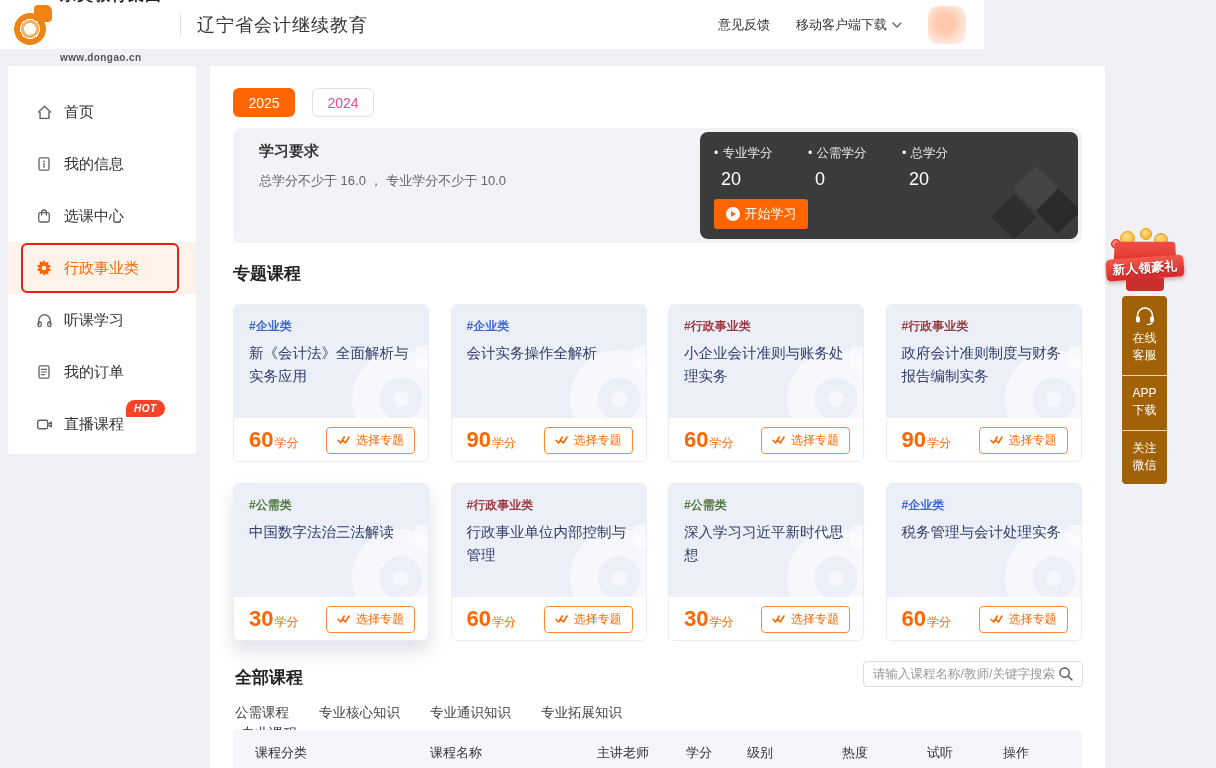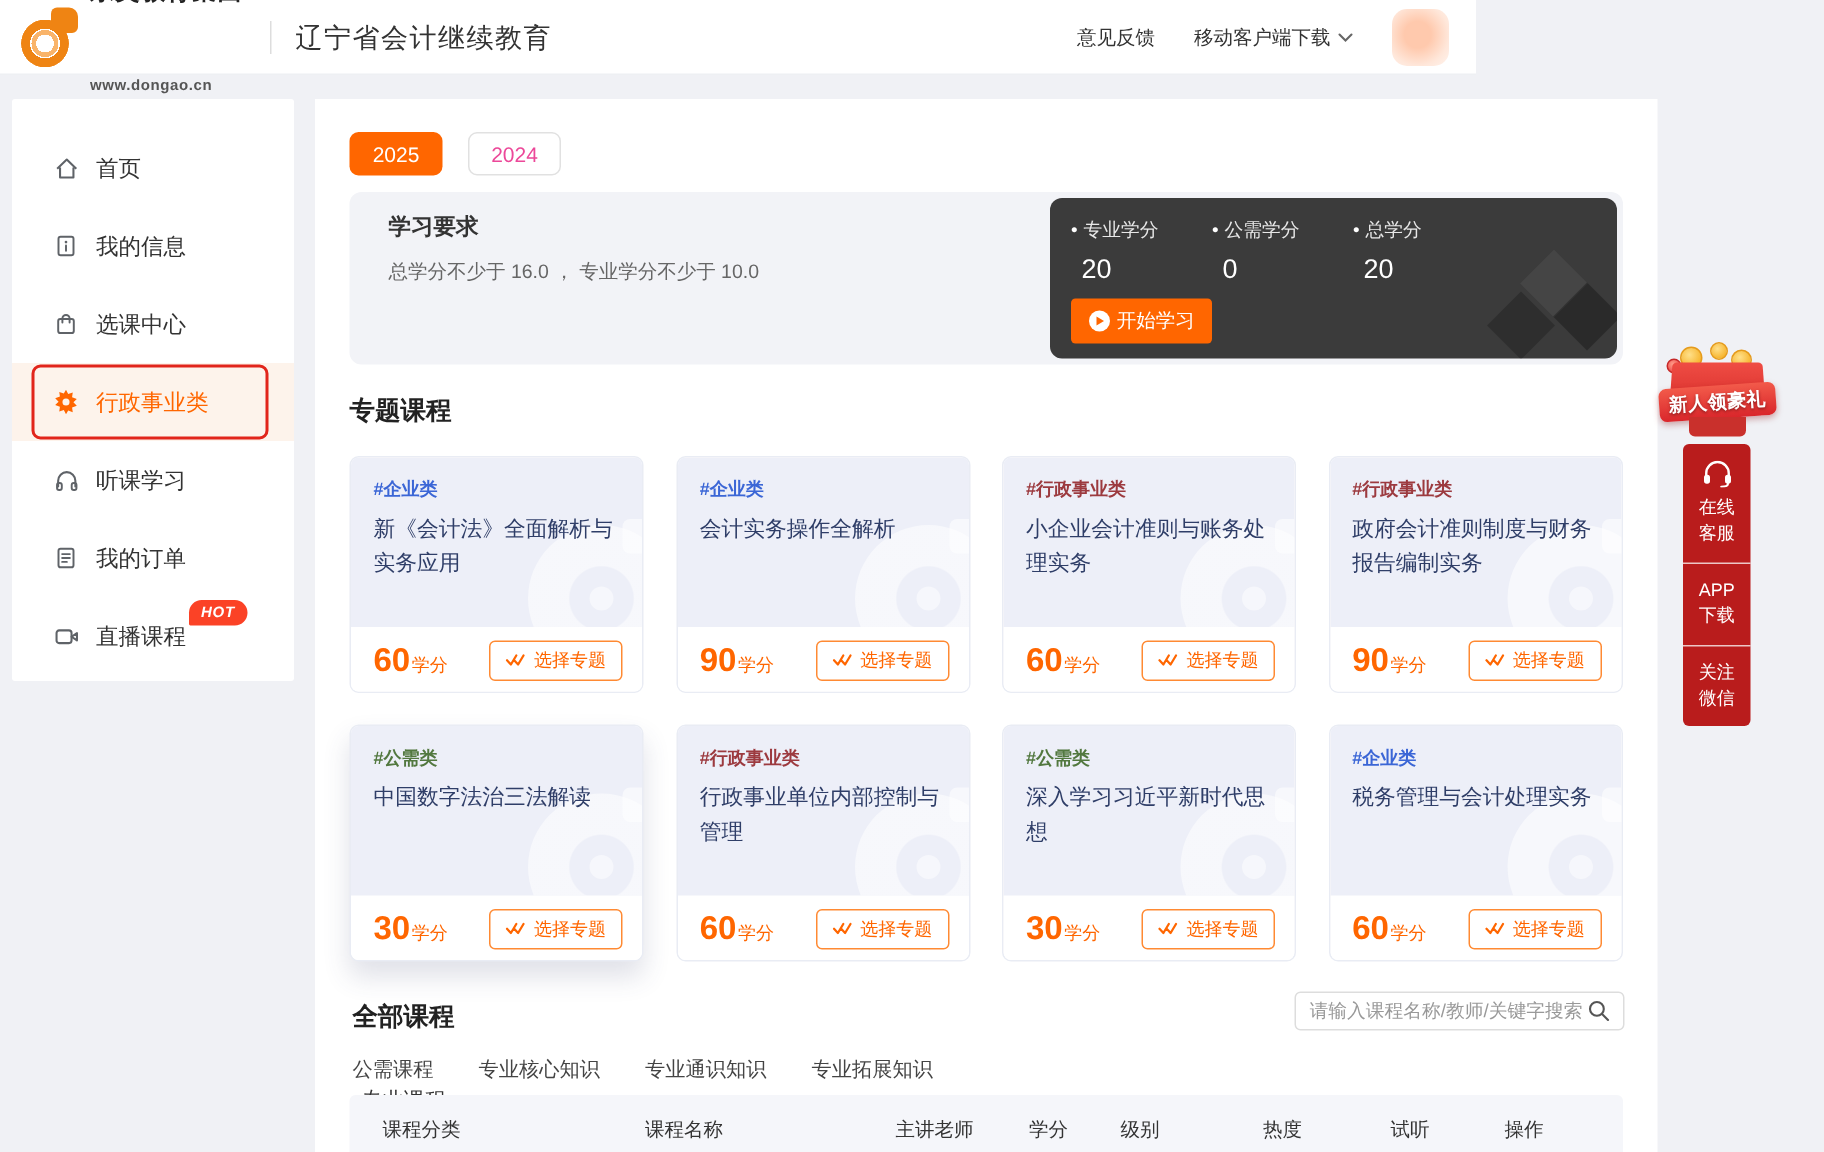--- a/index.html
+++ b/index.html
@@ -92,21 +92,21 @@
   .gift-badge { position:absolute; left:1106px; top:231px; width:78px; height:62px; cursor:pointer; }
   .coin { position:absolute; border-radius:50%; background:radial-gradient(circle at 40% 35%, #ffe08a, #f7b733 70%); border:1px solid #e59b1c; }
   .coin1 { width:15px; height:15px; left:14px; top:0; }
   .coin2 { width:12px; height:12px; left:34px; top:-3px; }
   .coin3 { width:14px; height:14px; left:48px; top:2px; }
   .coin4 { width:10px; height:10px; left:5px; top:8px; background:radial-gradient(circle at 40% 35%, #ff9d8a, #ef5350 70%); border-color:#c62828; }
   .gift-box { position:absolute; left:8px; top:10px; width:62px; height:30px; background:linear-gradient(180deg,#ef4d44,#d92f2c); border-radius:3px; transform:perspective(60px) rotateX(8deg); }
   .gift-banner { position:absolute; left:0; top:26px; width:78px; height:22px; background:linear-gradient(180deg,#f25a4a,#d9262b); border-radius:5px; transform:rotate(-4deg); display:flex; align-items:center; justify-content:center; color:#fff; font-size:12.5px; font-weight:bold; letter-spacing:.5px; text-shadow:0 1px 2px #8c1d1d; box-shadow:0 2px 4px rgba(140,20,20,.35); }
   .gift-base { position:absolute; left:20px; top:47px; width:38px; height:13px; background:#c9302c; border-radius:0 0 4px 4px; }
 
-  .service-stack { position:absolute; left:1122px; top:296px; width:45px; background:#b91c1c; border-radius:4px; color:#fff; text-align:center; }
+  .service-stack { position:absolute; left:1122px; top:296px; width:45px; background:#a16207; border-radius:4px; color:#fff; text-align:center; }
   .service { padding:9px 2px 10px 2px; font-size:12px; line-height:1.45; cursor:pointer; }
   .service + .service { border-top:1px solid rgba(255,255,255,.75); }
   .service .line { display:block; }
   .svc-icon { display:block; margin:2px auto 5px auto; }
 </style>
 </head>
 <body>
 
 <div class="page">
 

